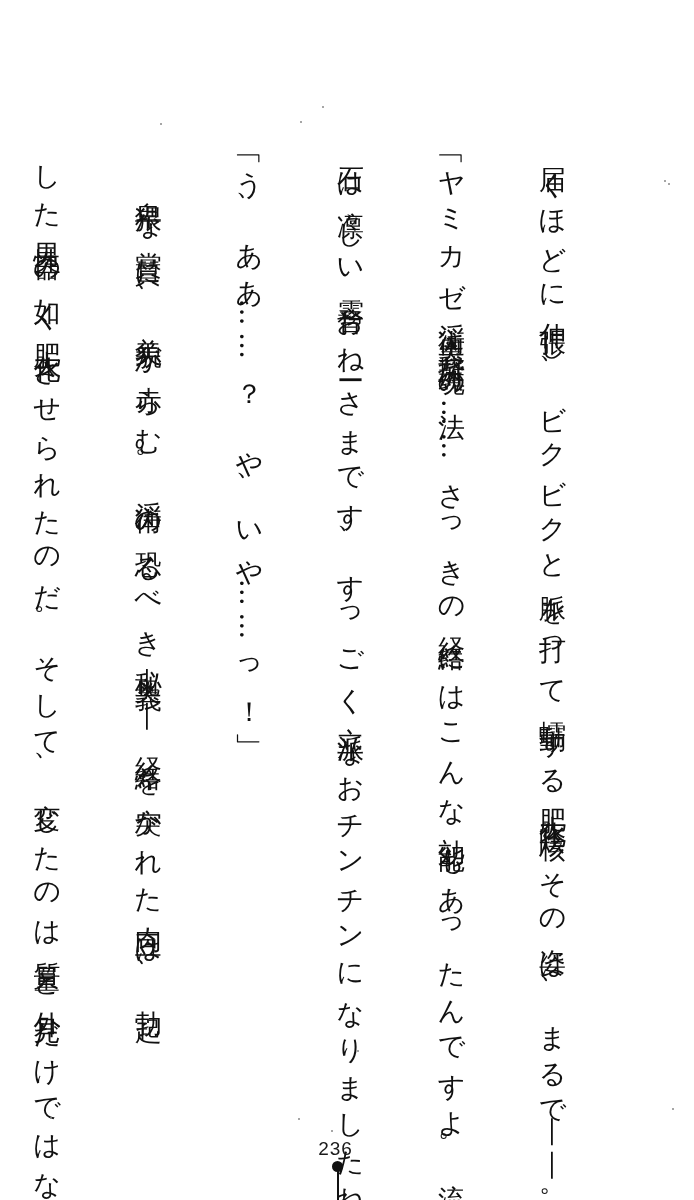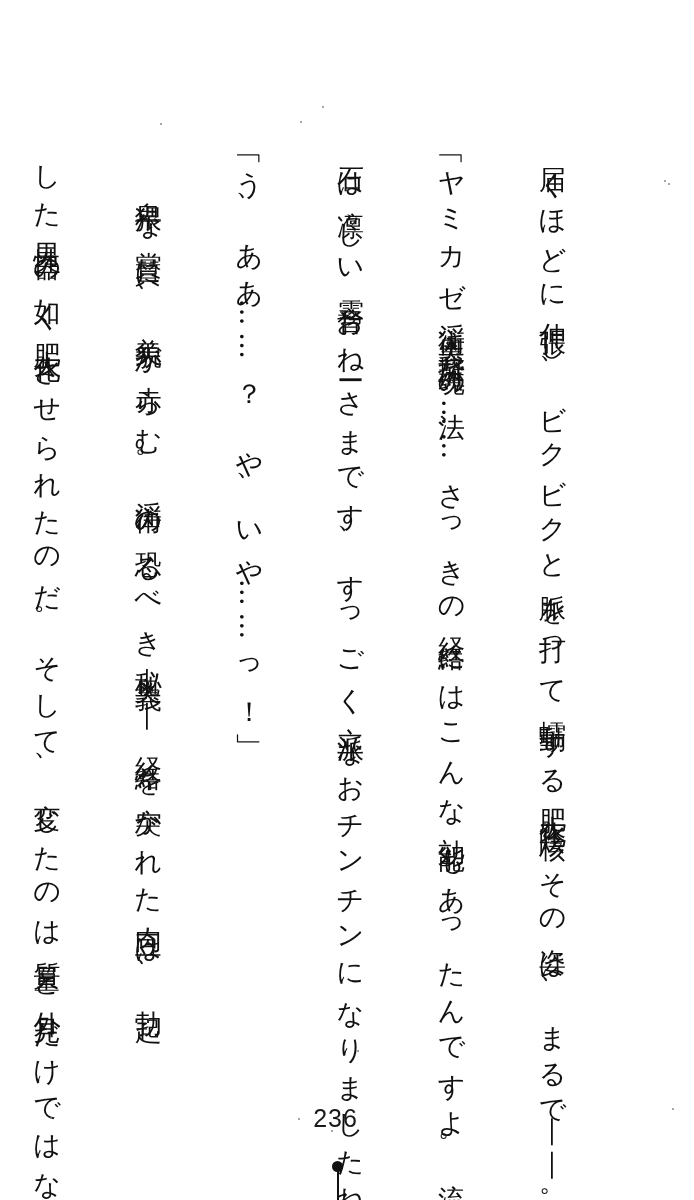--- a/index.html
+++ b/index.html
@@ -35,24 +35,24 @@
       white-space: pre;
       color: #111111;
     }
     .line {
       display: block;
     }
     .page-number {
       position: absolute;
       left: 0;
       width: 671px;
-      top: 1104px;
+      top: 1138px;
       text-align: center;
       font-family: "Liberation Sans", "DejaVu Sans", sans-serif;
-      font-size: 25px;
+      font-size: 19px;
       color: #1a1a1a;
       letter-spacing: 1px;
     }
     .folio-dot {
       position: absolute;
       left: 332px;
       top: 1161px;
       width: 11px;
       height: 11px;
       border-radius: 50%;

